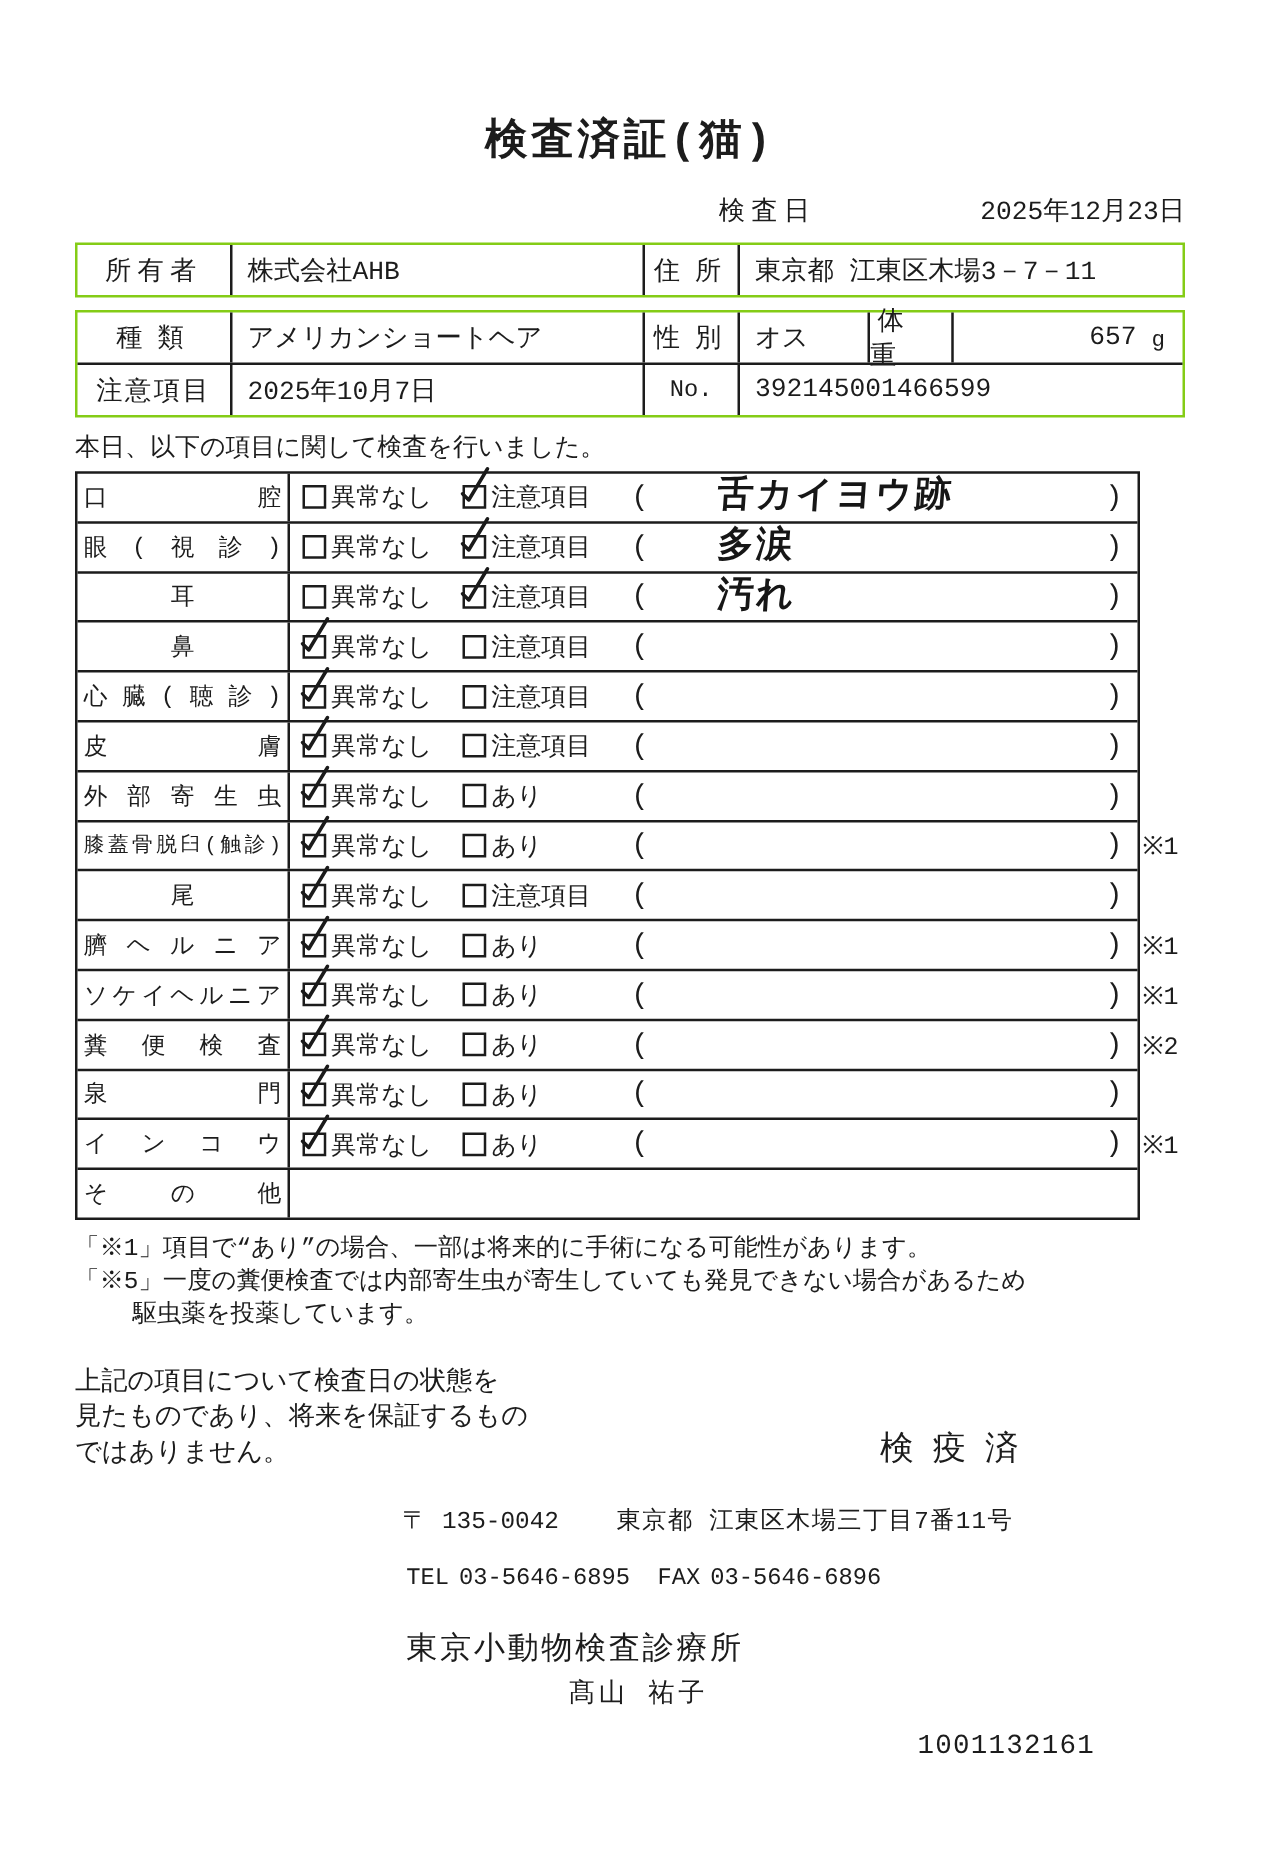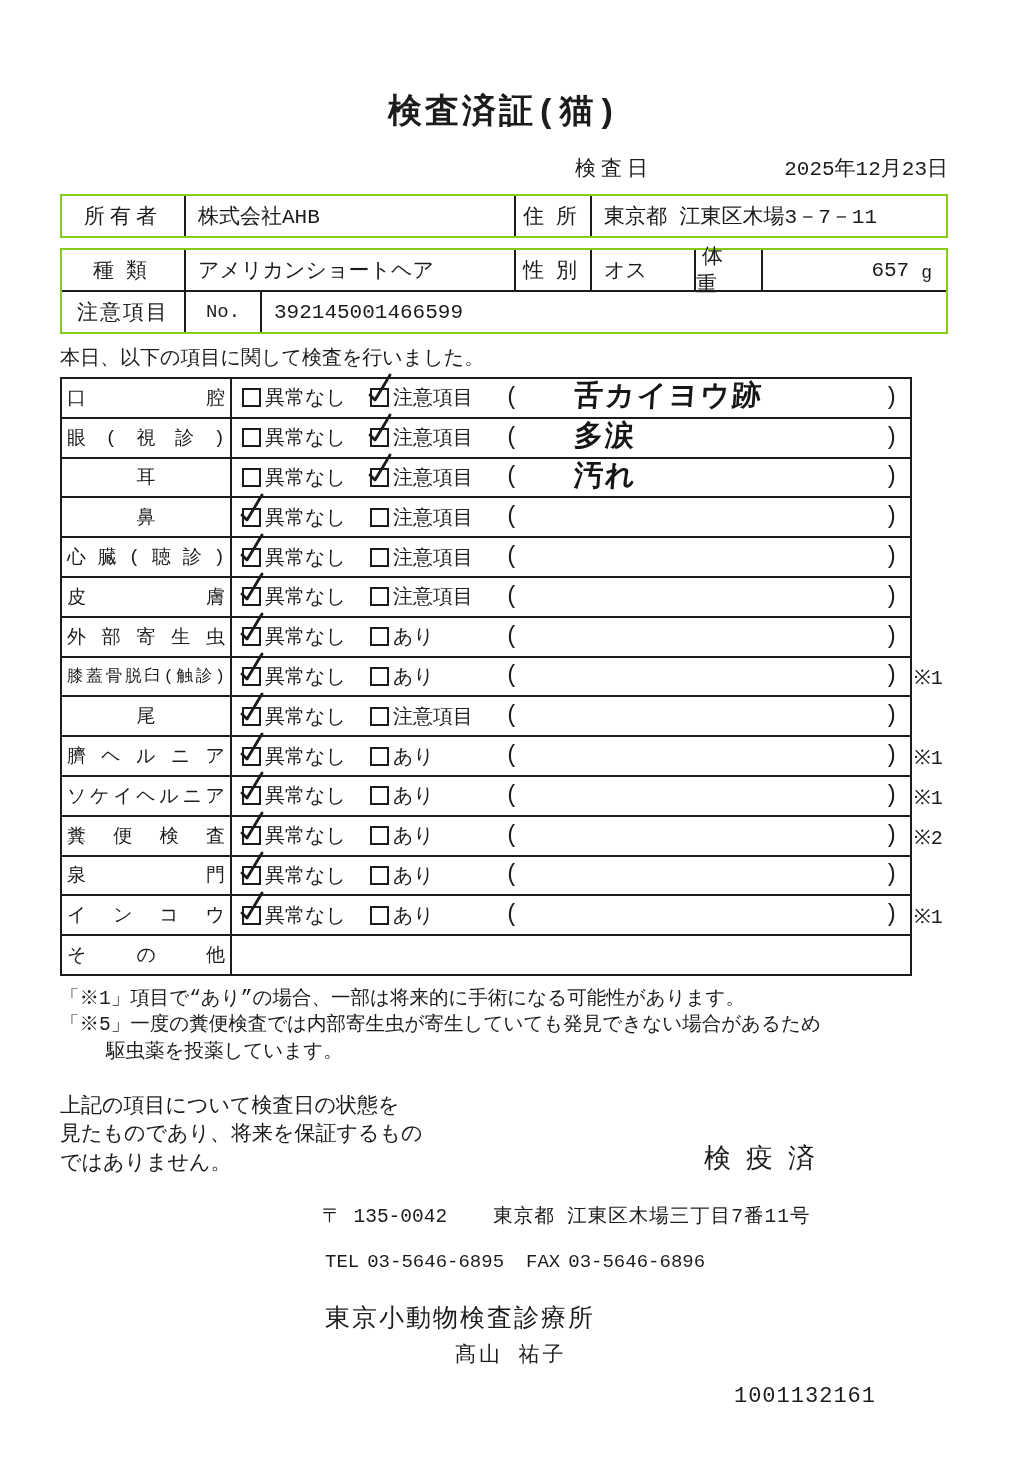--- a/index.html
+++ b/index.html
@@ -104,20 +104,21 @@
       <div class="cell lab ls10 w-small">性別</div>
       <div class="cell val w-sex">オス</div>
       <div class="cell lab ls10 w-wt">体重</div>
       <div class="cell val flex1 weight-val">
         <span>657</span>
         <span class="unit">g</span>
       </div>
     </div>
     <div class="info-row">
       <div class="cell lab ls2 w-label">注意項目</div>
+      <div class="cell val w-val1">2025年10月7日</div>
       <div class="cell lab w-small" style="font-size:19px;">No.</div>
       <div class="cell val flex1">392145001466599</div>
     </div>
   </div>
 
   <div class="intro">本日、以下の項目に関して検査を行いました。</div>
 
   <div class="exam-table">
   <div class="exam-row">
     <div class="exam-label">

